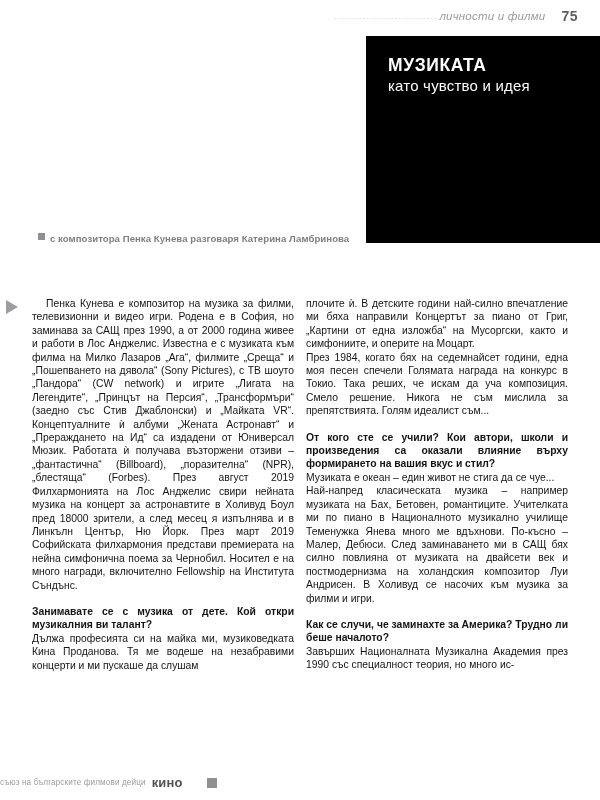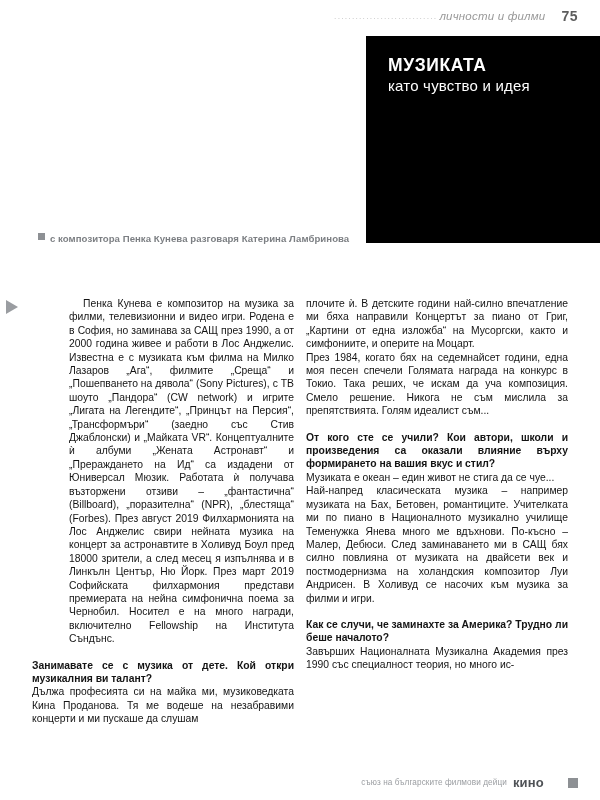--- a/index.html
+++ b/index.html
@@ -141,39 +141,39 @@
 
   .col p {
     margin: 0;
     font-size: 10.35px;
     line-height: 13.4px;
     text-align: justify;
     text-justify: inter-word;
     color: #141414;
     hyphens: manual;
   }
-  .col p.indent-first { text-indent: 14px; margin-left: 37px; }
+  .col p.indent-first { text-indent: 14px; }
   .col p.q {
     font-weight: bold;
     margin-top: 13px;
     text-align: justify;
   }
   .col p.q + p { margin-top: 0px; }
   .col p.a { margin-top: 0px; }
   .col p.tight { margin-top: 0; }
 
   
   .footer {
     position: absolute;
     left: 0;
     bottom: 10px;
     width: 600px;
     display: flex;
     align-items: center;
-    justify-content: flex-end;
+    justify-content: flex-start;
     padding-right: 22px;
     box-sizing: border-box;
   }
   .footer-text {
     font-size: 8.2px;
     color: #9a9da1;
     letter-spacing: 0.1px;
     white-space: nowrap;
     margin-right: 6px;
   }

